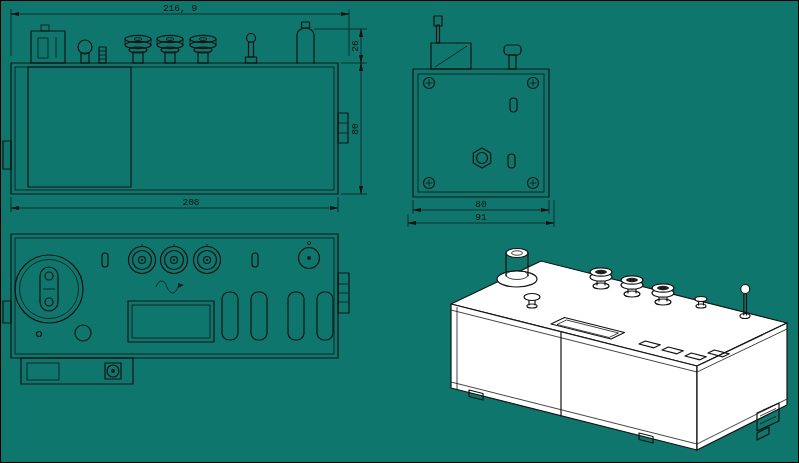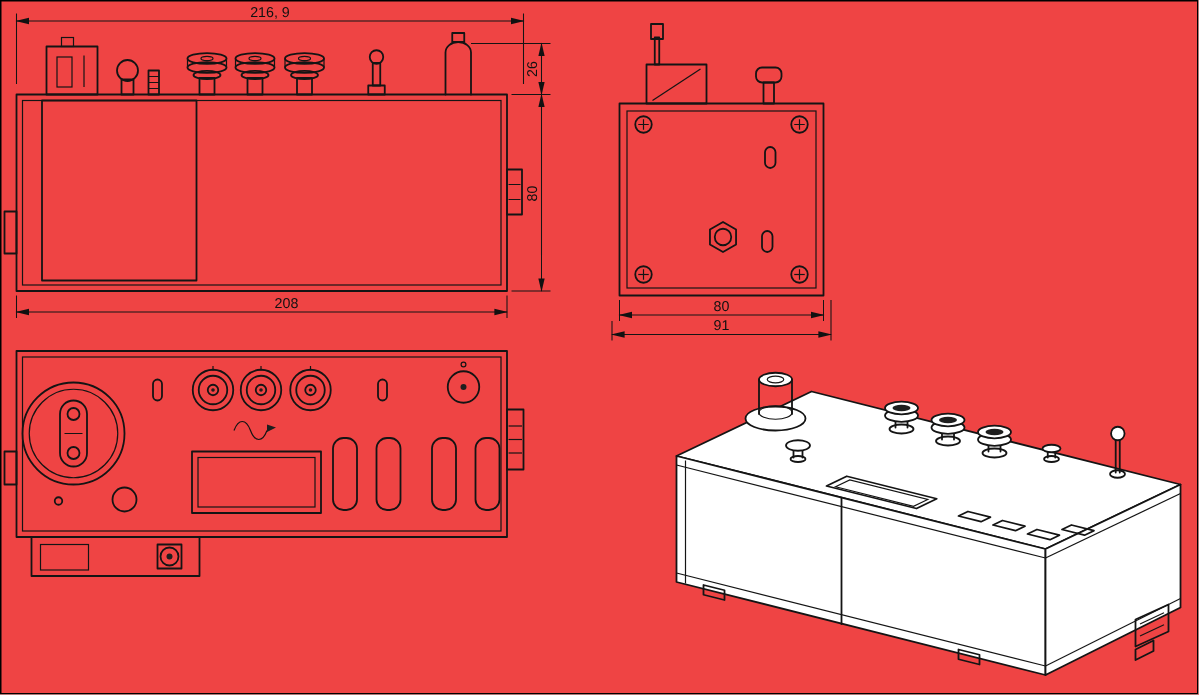--- a/index.html
+++ b/index.html
@@ -1,19 +1,19 @@
 <!DOCTYPE html>
 <html><head>
 <meta charset="utf-8">
 <style>
   html,body{margin:0;padding:0;background:#e8e8e8;}
   #canvas{
-    position:relative;width:797px;height:461px;background:#ef4444;
+    position:relative;width:797px;height:461px;background:#0f766e;
     border:1px solid #000;overflow:hidden;
-    font-family:Liberation Sans, sans-serif;
+    font-family:Liberation Mono, monospace;
   }
   svg{position:absolute;left:0;top:0;}
   .s{fill:none;stroke:#141414;stroke-width:1.2;stroke-linejoin:round;stroke-linecap:round;}
   .sf{fill:#ffffff;stroke:#141414;stroke-width:1.2;stroke-linejoin:round;}
   .t{fill:none;stroke:#141414;stroke-width:0.8;}
   .d{fill:none;stroke:#141414;stroke-width:0.7;}
   .k{fill:#1e1e1e;stroke:none;}
   text.dim{font-size:9.5px;fill:#111;text-anchor:middle;}
 </style>
 </head>

